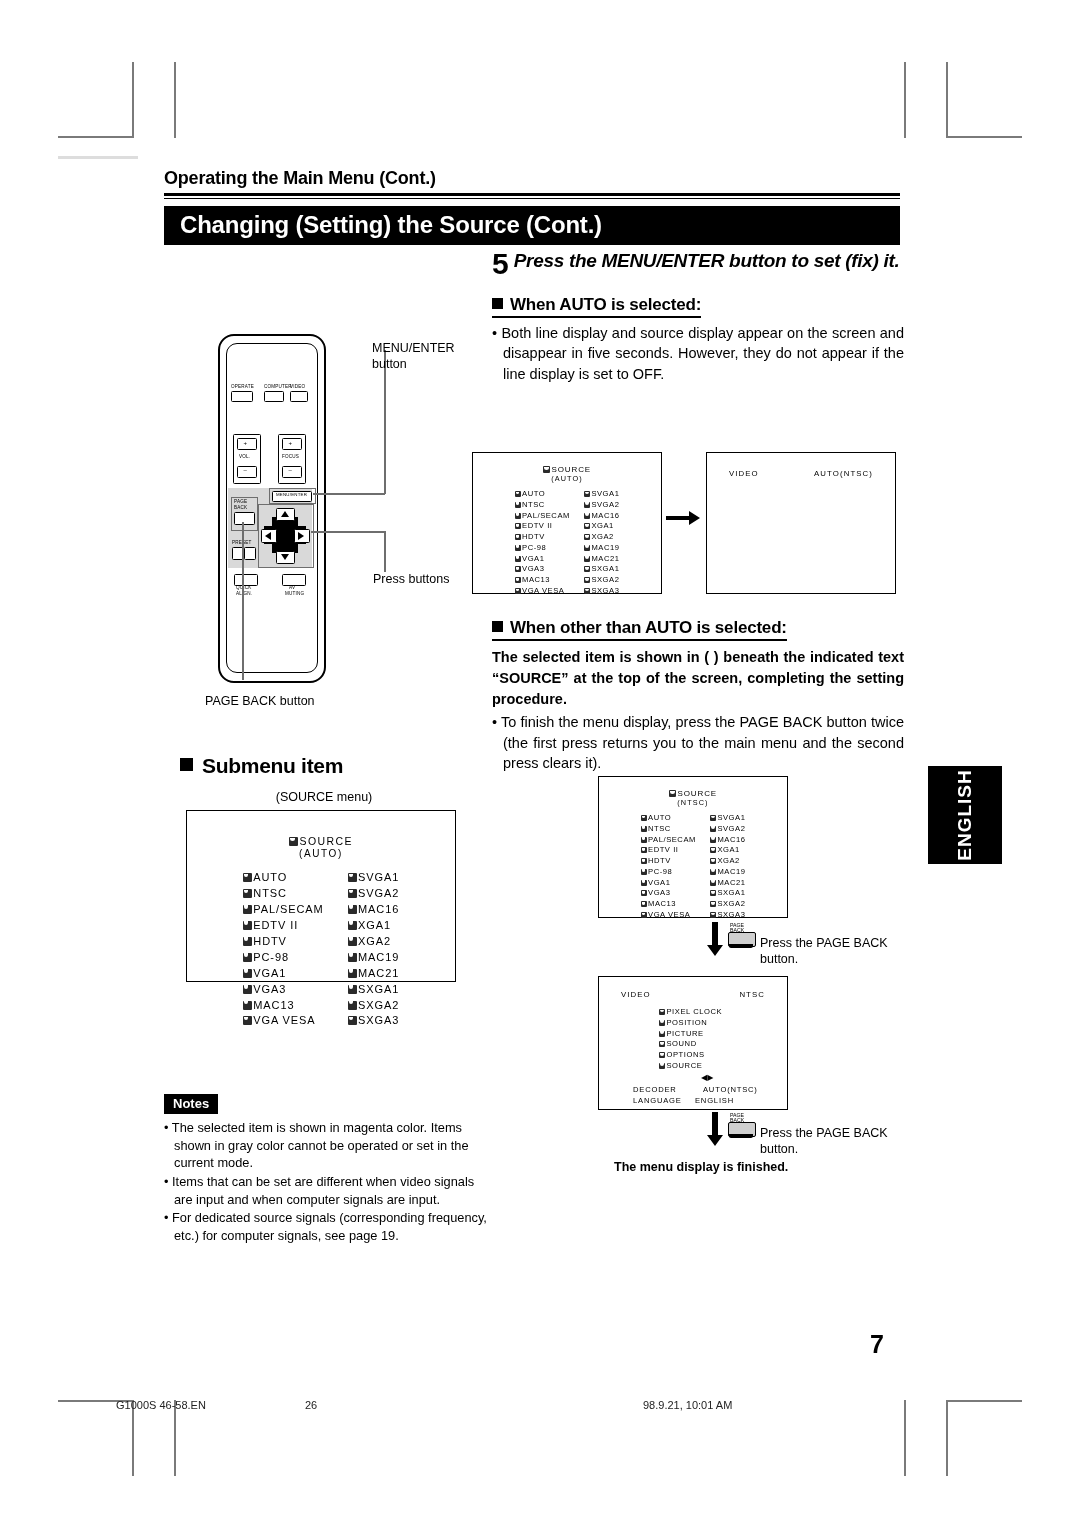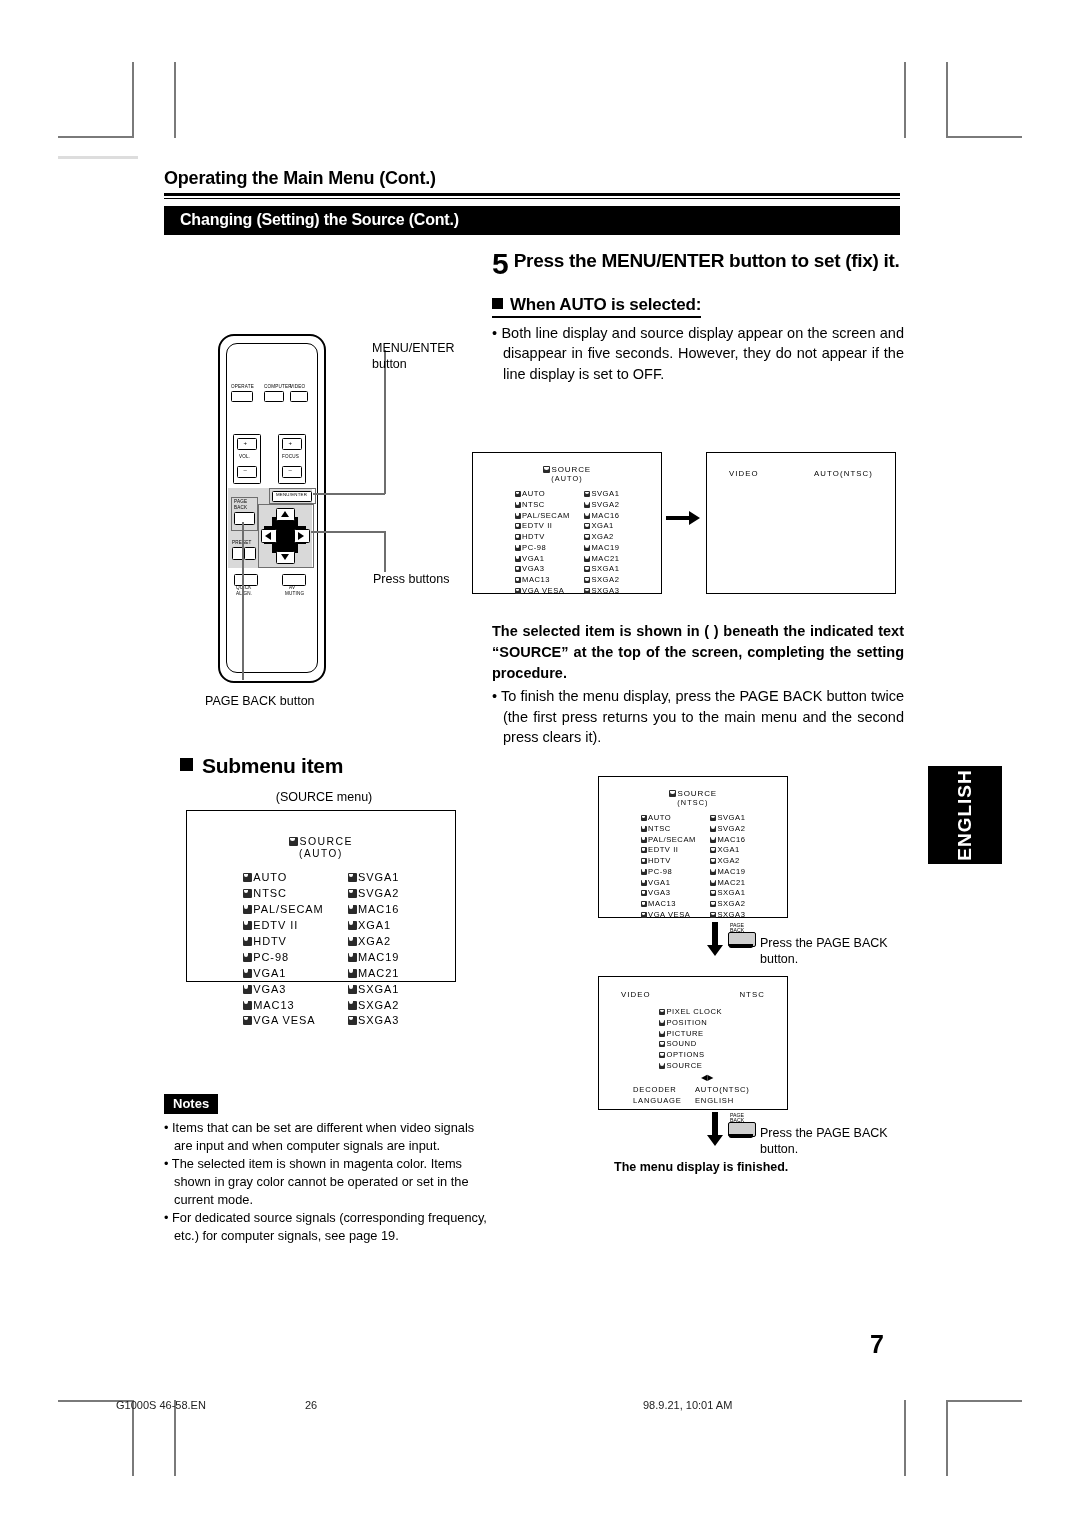--- a/index.html
+++ b/index.html
@@ -21,21 +21,21 @@
 
   
   #header-area { position:absolute; left:164px; top:168px; width:736px; }
   #running-head {
     font-size:18px; font-weight:bold; letter-spacing:-0.2px;
     padding-bottom:4px;
   }
   #rule-double { border-top:3px solid #000; border-bottom:1px solid #000; height:2px; }
   #section-bar {
     background:#000; color:#fff;
-    font-size:16px; font-weight:bold;
+    font-size:24px; font-weight:bold;
     padding:5px 0 6px 16px;
     margin-top:7px;
     letter-spacing:-0.2px;
   }
 
   
   #left-col { position:absolute; left:164px; top:250px; width:320px; }
   #right-col { position:absolute; left:492px; top:250px; width:412px; }
 
   h2.blk {
@@ -43,21 +43,21 @@
     letter-spacing:-0.3px;
   }
   h2.blk .sq {
     display:inline-block; width:13px; height:13px; background:#000;
     margin-right:9px; vertical-align:2px;
   }
 
   
   #step5 { display:flex; align-items:flex-start; }
   #step5-num { font-size:30px; font-weight:bold; line-height:0.95; margin-right:5px; }
-  #step5-text { font-size:19px; font-weight:bold; line-height:1.12; letter-spacing:-0.3px; }
+  #step5-text { font-size:19px; font-weight:bold; line-height:1.12; letter-spacing:-0.3px;font-style:italic; }
 
   h3.sub {
     font-size:17px; font-weight:bold; margin:0 0 3px 0;
     border-bottom:2px solid #000; display:inline-block;
     padding-bottom:1px; letter-spacing:-0.2px;
   }
   h3.sub .sq { display:inline-block; width:11px; height:11px; background:#000; margin-right:7px; vertical-align:1px;}
 
   p.bodybold { font-size:14.5px; font-weight:bold; line-height:1.45; margin:3px 0 2px 0; text-align:justify; }
   ul.bullets { list-style:none; margin:2px 0 0 0; padding:0; }
@@ -362,20 +362,23 @@
   </svg>
 
   <div class="osd" style="left:706px;top:452px;width:188px;height:140px;">
     <div class="scr-row" style="margin-top:16px;padding:0 22px;justify-content:space-between;">
       <span>VIDEO</span>
       <span>AUTO(NTSC)</span>
     </div>
   </div>
 
   <div style="position:absolute;left:492px;top:618px;width:412px;">
+    <h3 class="sub">
+      <span class="sq"></span><span>When other than AUTO is selected:</span>
+    </h3>
     <p class="bodybold">The selected item is shown in (   ) beneath the indicated text “SOURCE” at the top of the screen, completing the setting procedure.</p>
     <ul class="bullets" id="other-bullets">
         <li>To finish the menu display, press the PAGE BACK button twice (the first press returns you to the main menu and the second press clears it).</li>
       </ul>
   </div>
 
   <div class="osd" style="left:598px;top:776px;width:188px;height:140px;">
     <div class="osd-title" style="margin-top:12px;">
       <span class="chip"></span><span>SOURCE</span>
     </div>
@@ -432,21 +435,21 @@
     <div id="main-menu-items" style="margin-top:8px;padding-left:60px;">
         <div class="osd-item"><span class="chip sm"></span><span>PIXEL CLOCK</span></div>
         <div class="osd-item"><span class="chip sm"></span><span>POSITION</span></div>
         <div class="osd-item"><span class="chip sm"></span><span>PICTURE</span></div>
         <div class="osd-item"><span class="chip sm"></span><span>SOUND</span></div>
         <div class="osd-item"><span class="chip sm"></span><span>OPTIONS</span></div>
         <div class="osd-item"><span class="chip sm"></span><span>SOURCE</span></div>
       </div>
     <div style="margin-top:1px;padding-left:102px;font-size:8px;">◀▶</div>
     <div id="main-menu-footer" style="margin-top:2px;padding-left:34px;">
-        <div class="scr-row" style="font-size: 7.6px; letter-spacing: 0.8px; line-height: 1.5;">
+        <div class="scr-row" style="font-size: 7.6px; letter-spacing: 0.8px; line-height: 1.5; gap: 8px;">
           <span style="width: 62px;">DECODER</span>
           <span>AUTO(NTSC)</span>
         </div>
         <div class="scr-row" style="font-size: 7.6px; letter-spacing: 0.8px; line-height: 1.5;">
           <span style="width: 62px;">LANGUAGE</span>
           <span>ENGLISH</span>
         </div>
       </div>
   </div>
 
@@ -464,22 +467,22 @@
   <div style="position:absolute;left:760px;top:1125px;font-size:12.5px;line-height:1.3;">
     <div>Press the PAGE BACK</div>
     <div>button.</div>
   </div>
 
   <div class="finished" style="left:614px;top:1160px;">The menu display is finished.</div>
 
   <div id="notes-wrap">
     <div id="notes-badge">Notes</div>
     <ul id="notes-list">
+        <li>The selected item is shown in magenta color. Items shown in gray color cannot be operated or set in the current mode.</li>
         <li>Items that can be set are different when video signals are input and when computer signals are input.</li>
-        <li>The selected item is shown in magenta color. Items shown in gray color cannot be operated or set in the current mode.</li>
         <li>For dedicated source signals (corresponding frequency, etc.) for computer signals, see page 19.</li>
       </ul>
   </div>
 
   <div id="english-tab">
     <span>ENGLISH</span>
   </div>
 
   <div id="page-number">7</div>
 

